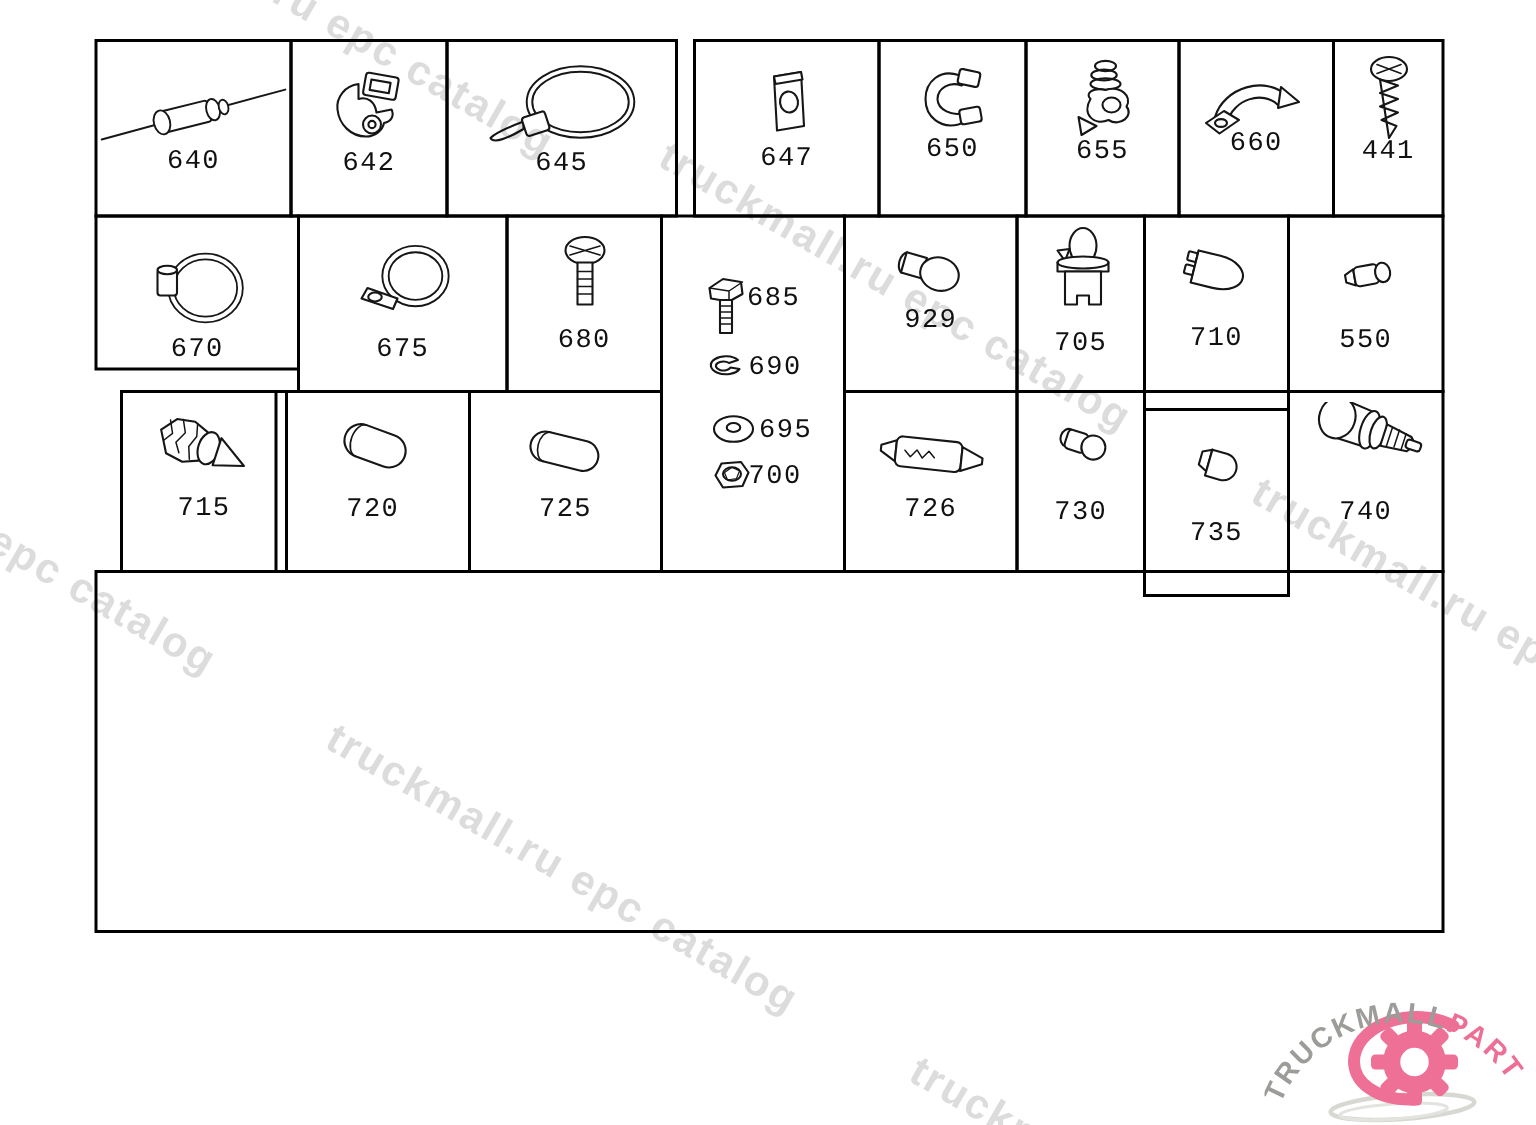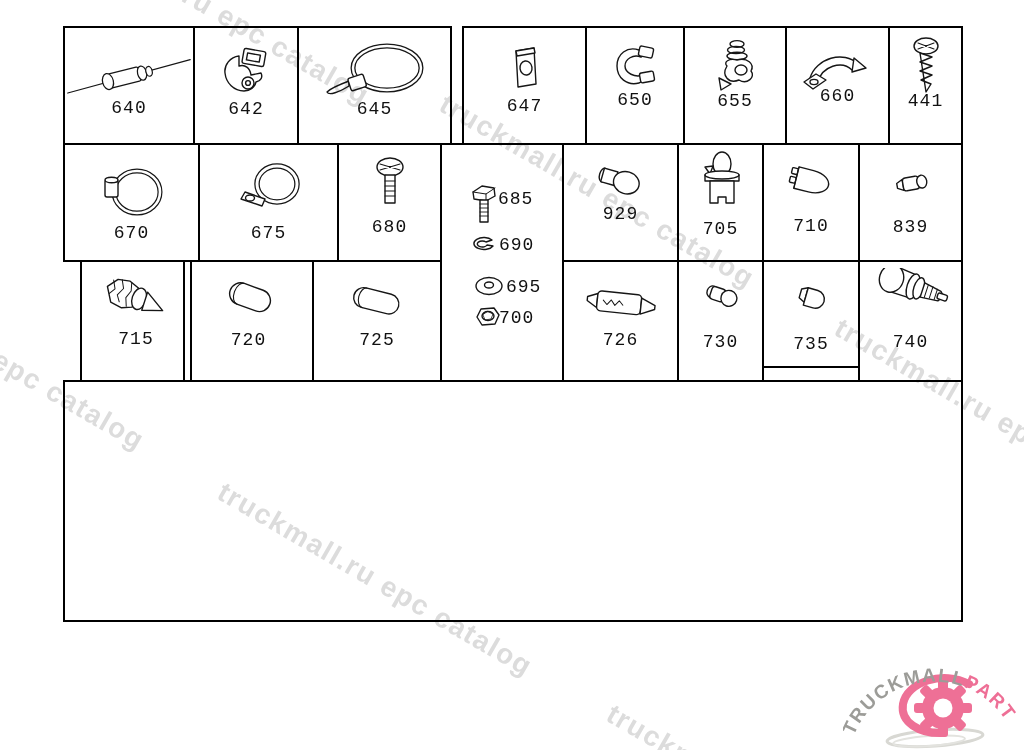--- a/index.html
+++ b/index.html
@@ -115,21 +115,21 @@
     <span class="ico" style="top:8px">
       <svg class="pi" width="34" height="62" viewBox="0 0 34 62">
         <ellipse cx="17" cy="10" rx="12" ry="8"></ellipse>
         <path d="M9 7 L25 13 M9 13 L25 7" fill="none" stroke-width="1.1"></path>
         <path d="M11 17 L23 21 L11 26 L23 30 L11 35 L23 39 L12 44 L22 48 L17 56 Z"></path>
       </svg>
     </span>
     <span class="lbl" style="top:63px">441</span>
   </div>
 
-  <div class="cell" style="left:63px;top:143px;width:137px;height:119px">
+  <div class="cell" style="left:63px;top:143px;width:137px;height:104px">
     <span class="ico" style="top:18px">
       <svg class="pi" width="64" height="56" viewBox="0 0 64 56">
         <ellipse cx="37" cy="29" rx="23" ry="21" fill="none" stroke-width="5"></ellipse>
         <ellipse cx="37" cy="29" rx="23" ry="21" fill="none" stroke="#fff" stroke-width="2.6"></ellipse>
         <rect x="5" y="17" width="13" height="17" rx="2"></rect>
         <ellipse cx="11.5" cy="17" rx="6.5" ry="2.8"></ellipse>
       </svg>
     </span>
     <span class="lbl" style="top:78px">670</span>
   </div>
@@ -237,21 +237,21 @@
   <div class="cell" style="left:858px;top:143px;width:105px;height:119px">
     <span class="ico" style="top:24px">
       <svg class="pi" width="44" height="30" viewBox="0 0 44 30">
         <g transform="rotate(-10 22 15)">
           <path d="M8 12 L14 9 L14 20 L8 17 Z"></path>
           <rect x="14" y="8" width="16" height="13" rx="3"></rect>
           <ellipse cx="33" cy="14.5" rx="5" ry="6.5"></ellipse>
         </g>
       </svg>
     </span>
-    <span class="lbl" style="top:72px">839</span>
+    <span class="lbl" style="top:72px">550</span>
   </div>
 
   <div class="cell" style="left:80px;top:260px;width:112px;height:122px">
     <span class="ico" style="top:12px">
       <svg class="pi" width="76" height="56" viewBox="0 0 76 56">
         <g transform="rotate(18 38 28)">
           <path d="M6 22 L14 12 L26 10 L36 14 L36 34 L26 38 L14 36 Z"></path>
           <path d="M10 14 L14 22 L10 28 M18 11 L22 19 L18 27 L22 33 M28 11 L30 19 L27 27 L30 35" fill="none" stroke-width="1"></path>
           <ellipse cx="40" cy="24" rx="7" ry="11"></ellipse>
           <path d="M46 15 L66 28 L46 34 Z"></path>
@@ -305,21 +305,21 @@
         <g transform="rotate(18 22 18)">
           <ellipse cx="11" cy="13" rx="5" ry="6"></ellipse>
           <rect x="10" y="7" width="14" height="13" rx="3"></rect>
           <ellipse cx="29" cy="14" rx="8" ry="8"></ellipse>
         </g>
       </svg>
     </span>
     <span class="lbl" style="top:70px">730</span>
   </div>
 
-  <div class="cell" style="left:762px;top:260px;width:98px;height:108px">
+  <div class="cell" style="left:762px;top:272px;width:98px;height:126px">
     <span class="ico" style="top:22px">
       <svg class="pi" width="40" height="34" viewBox="0 0 40 34">
         <g transform="rotate(16 20 16)">
           <path d="M8 8 L14 5 L14 20 L8 17 Z"></path>
           <path d="M14 5 L24 5 A 9 9 0 0 1 24 23 L14 23 Z"></path>
         </g>
       </svg>
     </span>
     <span class="lbl" style="top:72px">735</span>
   </div>

